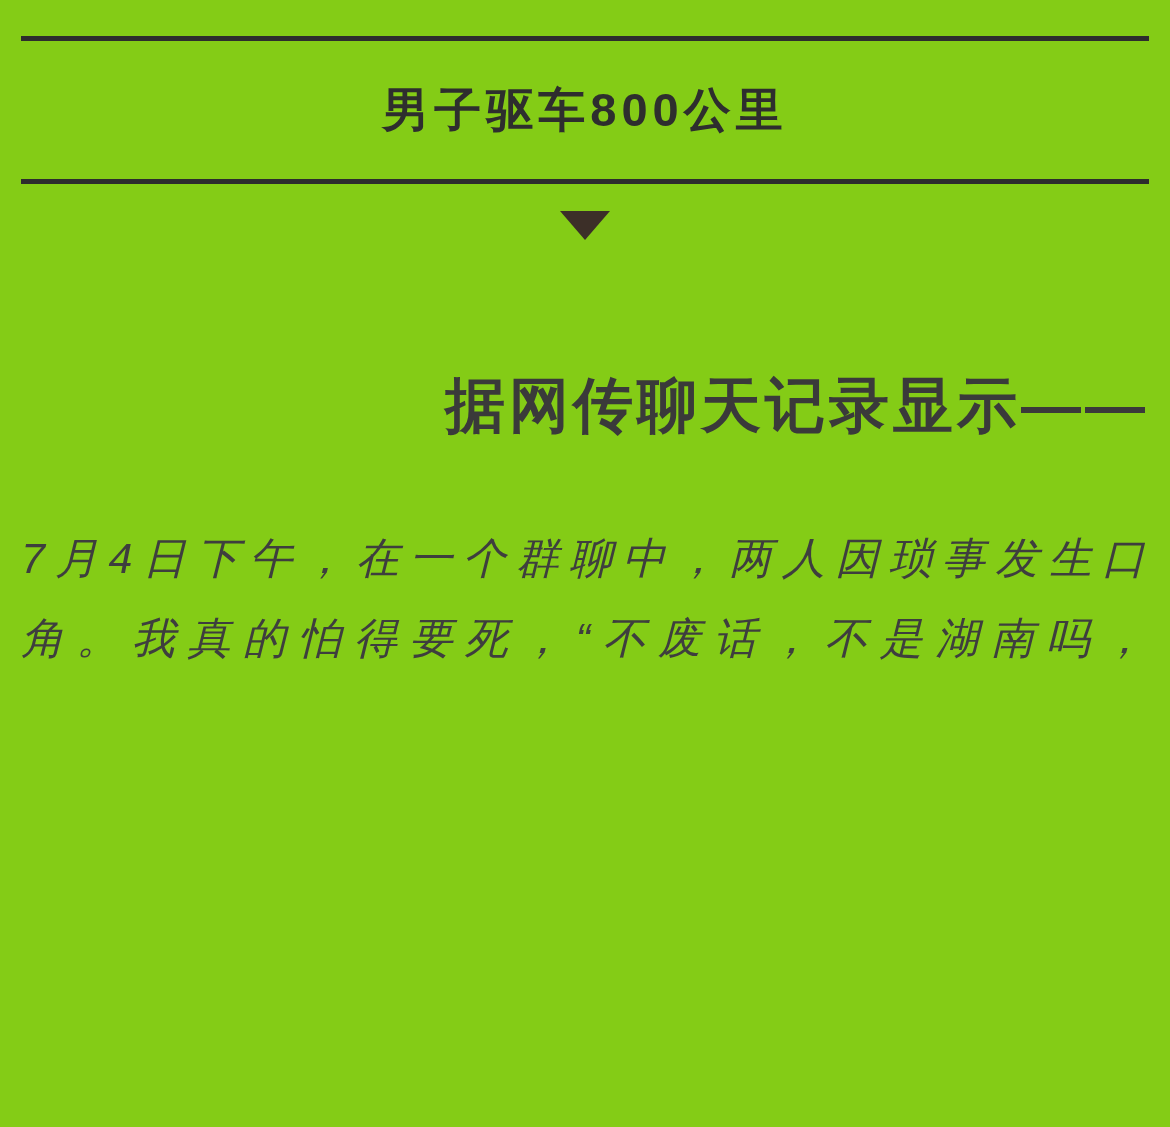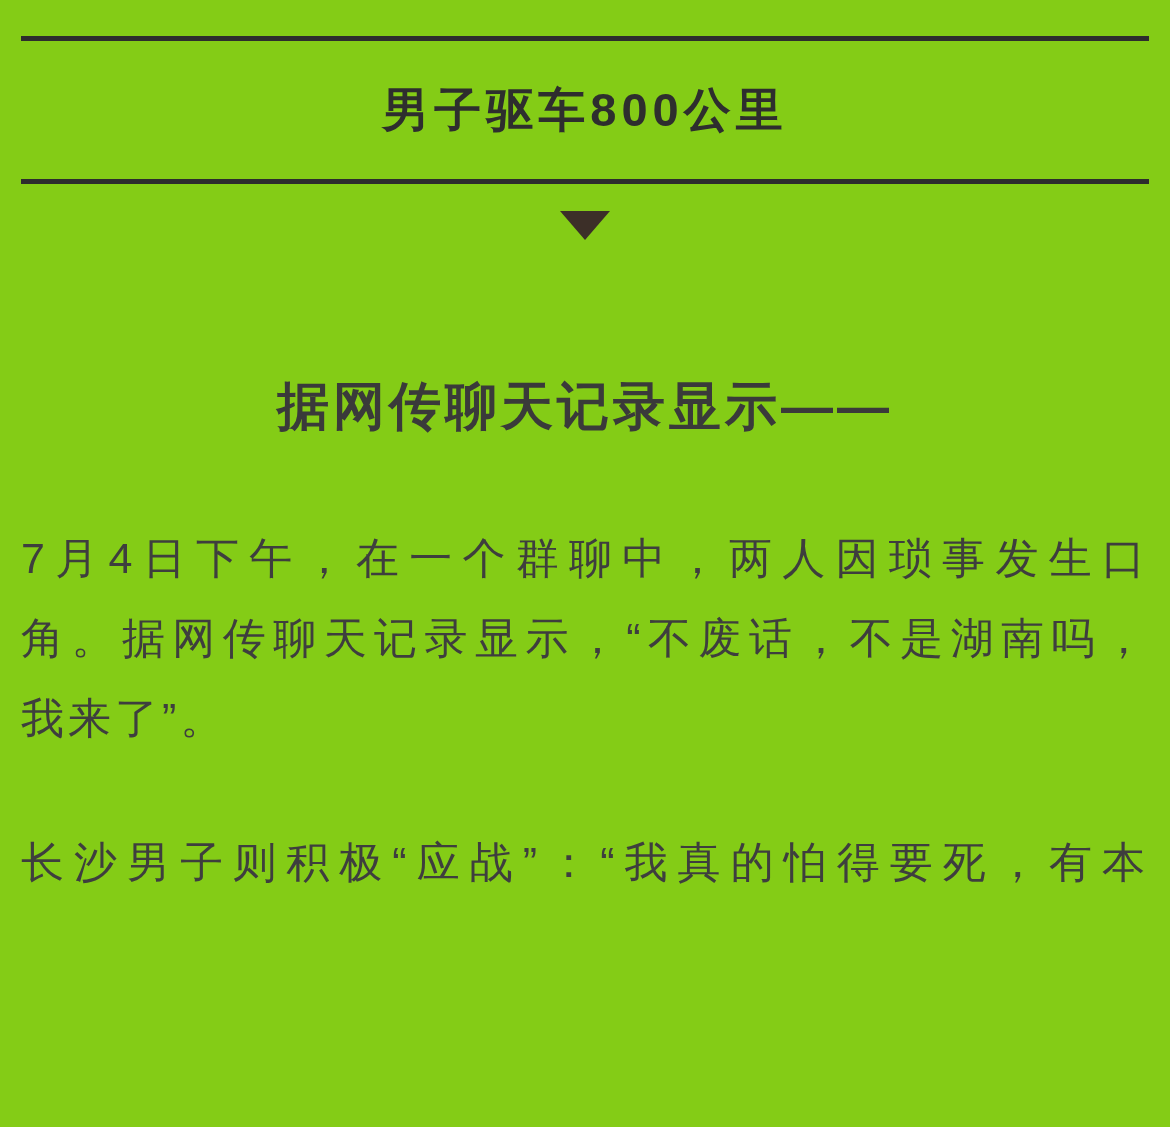--- a/index.html
+++ b/index.html
@@ -39,33 +39,33 @@
   .triangle {
     display: block;
     width: 0;
     height: 0;
     border-left: 25px solid transparent;
     border-right: 25px solid transparent;
     border-top: 29px solid #3c2f28;
   }
   .lead {
     margin-top: 142px;
-    font-size: 52px;
+    font-size: 60px;
     line-height: 48px;
     font-weight: 700;
     color: #3a3a3a;
     letter-spacing: 4px;
-    text-align: center;
+    text-align: right;
   }
   .para {
     color: #3e3e3e;
     font-size: 43px;
     letter-spacing: 4px;
   }
-  .para.first { margin-top: 88px; }
+  .para.first { margin-top: 88px; font-style: italic; }
   .para.second { margin-top: 64px; }
   .para .line {
     display: block;
     line-height: 80px;
     white-space: nowrap;
   }
   .para .line.just {
     text-align: justify;
     text-align-last: justify;
     white-space: normal;
@@ -88,21 +88,19 @@
   <div class="rule bottom"></div>
 
   <div class="triangle-wrap">
     <span class="triangle"></span>
   </div>
 
   <div class="lead">据网传聊天记录显示——</div>
 
   <div class="para first">
     <span class="line just">7月4日下午，在一个群聊中，两人因琐事发生口</span>
-    <span class="line just">角。据网传聊天记录显示，“不废话，不是湖南吗，</span>
-    <span class="line last">我来了”。</span>
+    <span class="line just">角。我真的怕得要死，“不废话，不是湖南吗，</span>
   </div>
 
   <div class="para second">
-    <span class="line just">长沙男子则积极“应战”：“我真的怕得要死，有本</span>
   </div>
 
 </div>
 
 </body></html>

